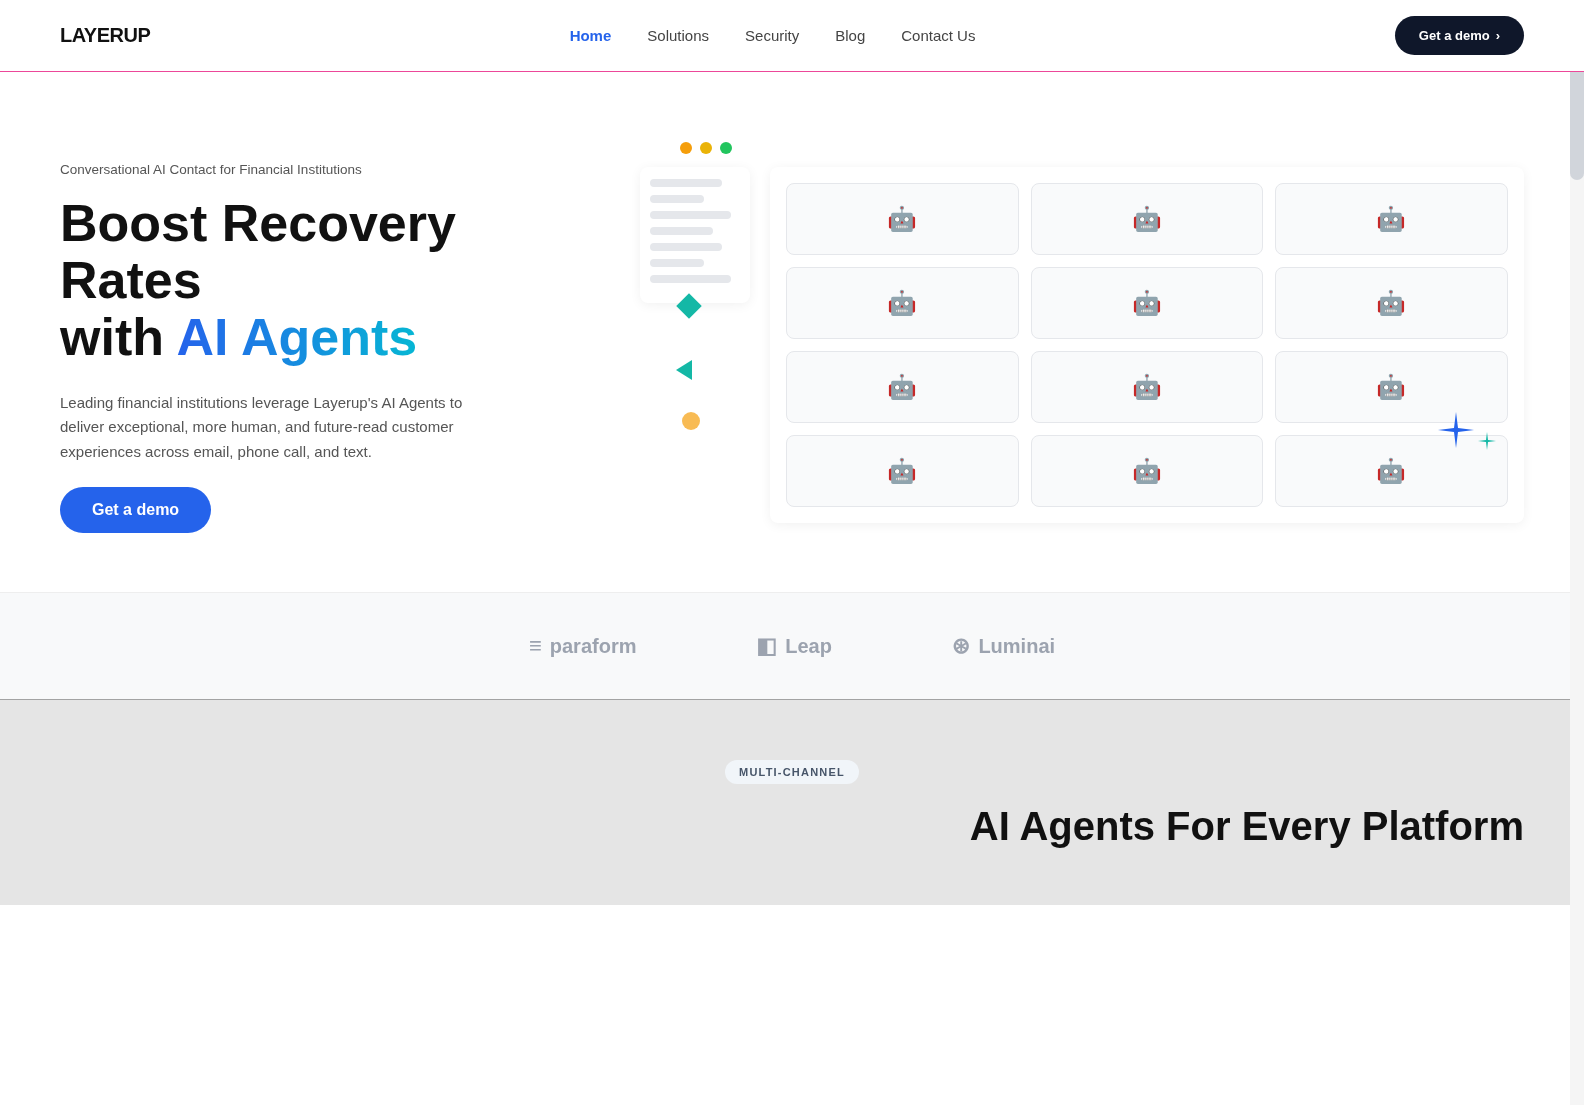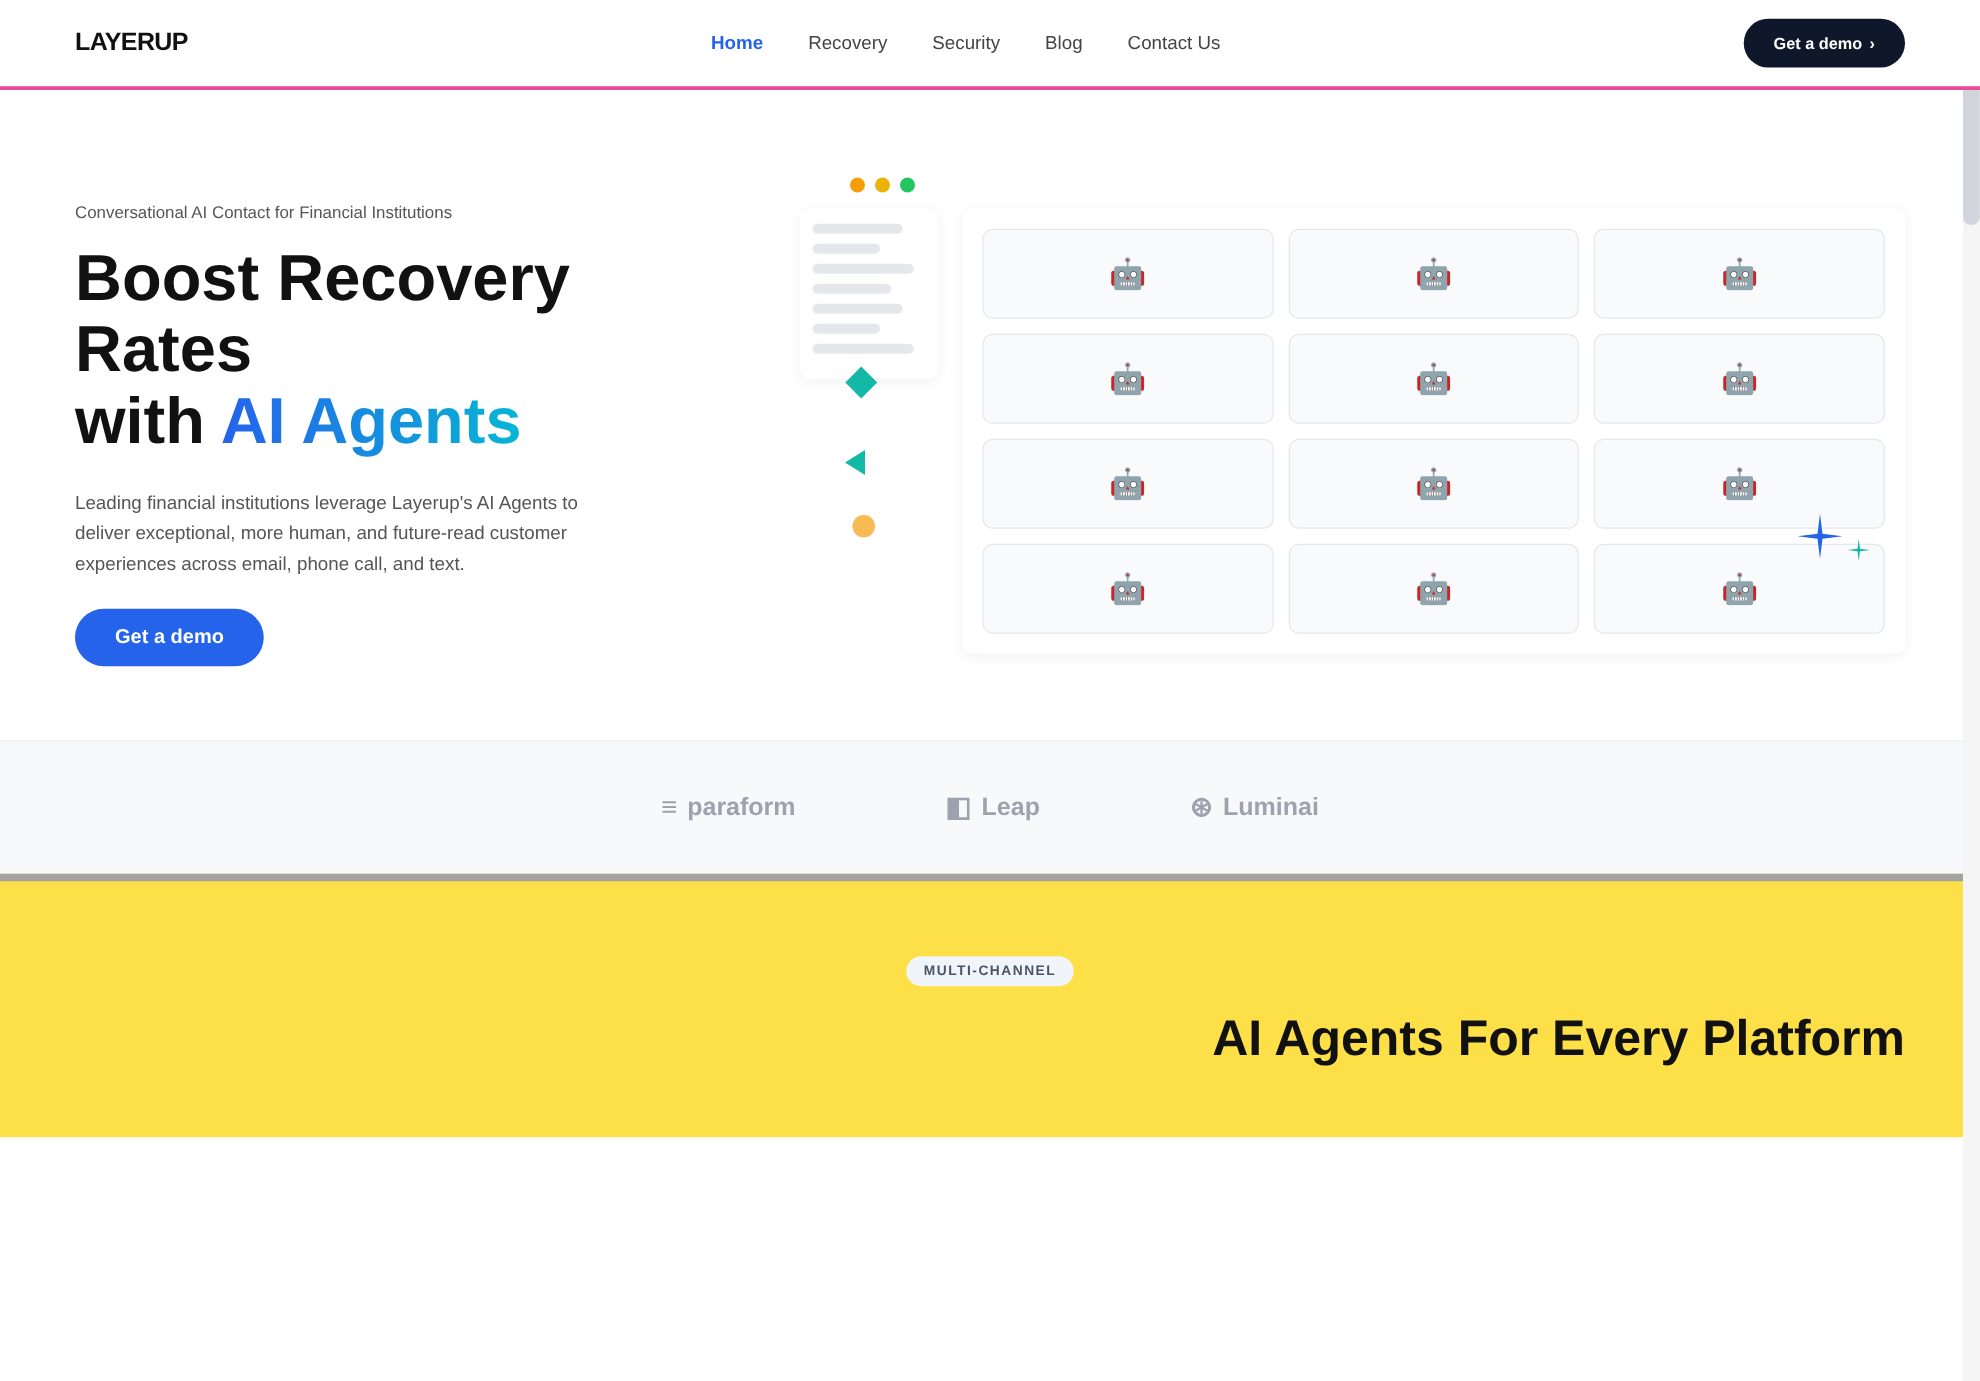--- a/index.html
+++ b/index.html
@@ -2,21 +2,21 @@
 <html><head>
   <meta charset="utf-8">
   <style>
     * { margin: 0; padding: 0; box-sizing: border-box; }
     body { font-family: -apple-system, BlinkMacSystemFont, 'Segoe UI', sans-serif; background: #fff; overflow-x: hidden; }
 
     
     nav {
       display: flex; align-items: center; justify-content: space-between;
       padding: 0 60px; height: 72px;
-      border-bottom: 3px solid #ec4899;
+      border-bottom: 1px solid #ec4899;
       position: relative; z-index: 10; background: #fff;
     }
     .nav-logo {
       font-size: 20px; font-weight: 800; letter-spacing: -0.5px; color: #111;
     }
     .nav-links { display: flex; gap: 36px; }
     .nav-links a {
       text-decoration: none; font-size: 15px; color: #444; font-weight: 450;
     }
     .nav-links a.active { color: #2563eb; font-weight: 600; }
@@ -110,22 +110,22 @@
       background: #f8f9fa; padding: 40px 60px;
       display: flex; align-items: center; justify-content: center; gap: 120px;
       border-top: 1px solid #eee;
     }
     .logo-item { color: #9ca3af; font-size: 20px; font-weight: 700; display: flex; align-items: center; gap: 8px; }
     .logo-icon { font-size: 22px; }
 
     
     .bottom-section {
       padding: 60px 60px 40px;
-      background: #fde047;
-      border-top: 6px solid #a3a3a3;
+      background: #e5e5e5;
+      border-top: 1px solid #a3a3a3;
     }
     .bottom-tag {
       display: inline-block; background: #f1f5f9; color: #475569;
       font-size: 11px; font-weight: 700; letter-spacing: 1.2px;
       padding: 6px 14px; border-radius: 50px; margin-bottom: 20px;
     }
     .bottom-title { font-size: 40px; font-weight: 700; color: #111; text-align: right; margin-bottom: 16px; }
     .bottom-desc { font-size: 15px; color: #666; text-align: center; max-width: 600px; margin: 0 auto; }
 
     
@@ -138,21 +138,21 @@
       background: #d1d5db; border-radius: 7px;
     }
   </style>
 </head>
 <body>
 
 <nav>
   <div class="nav-logo">LAYERUP</div>
   <div class="nav-links">
     <a href="#" class="active">Home</a>
-    <a href="#">Recovery</a>
+    <a href="#">Solutions</a>
     <a href="#">Security</a>
     <a href="#">Blog</a>
     <a href="#">Contact Us</a>
   </div>
   <button class="nav-cta">
     <span>Get a demo</span>
     <span>›</span>
   </button>
 </nav>
 

